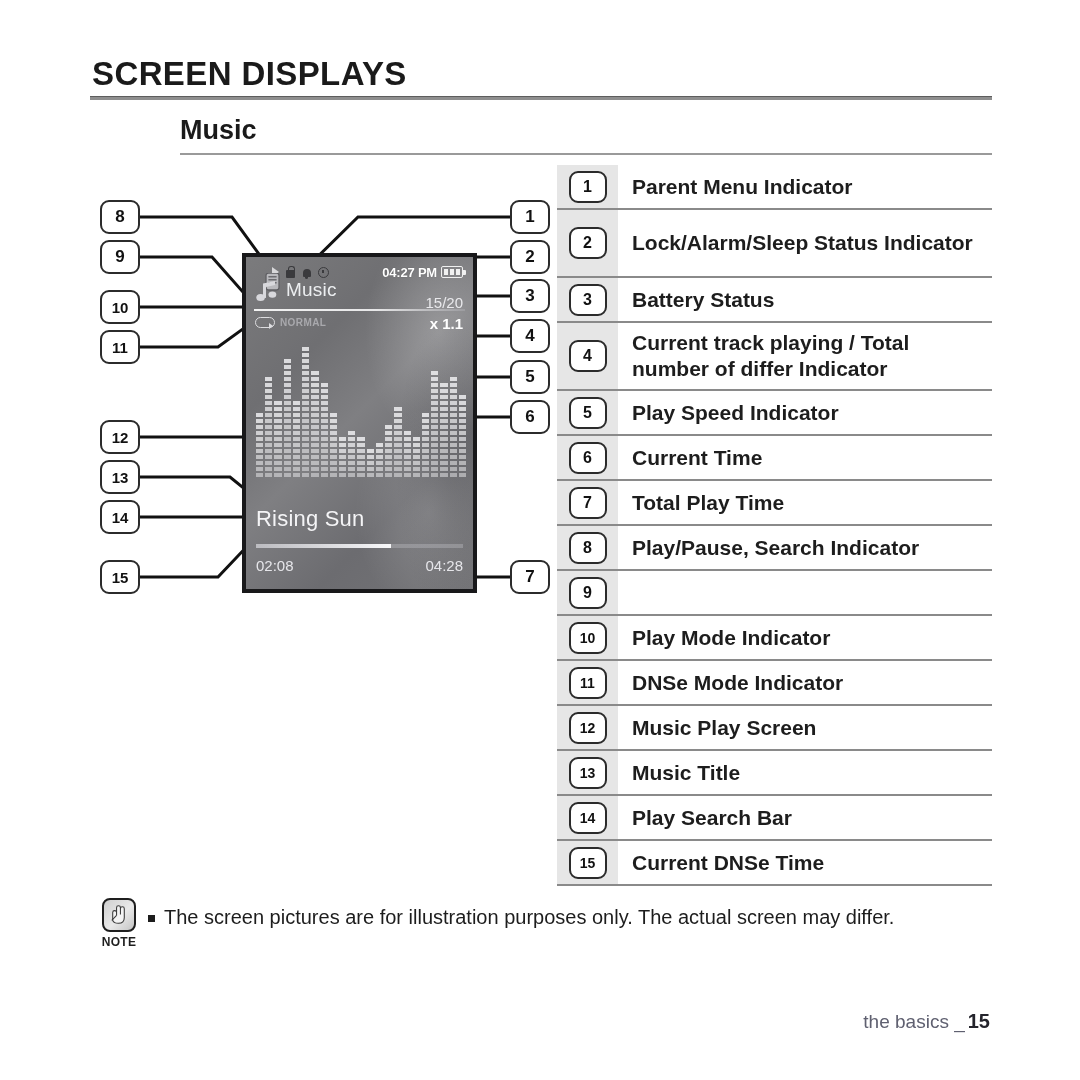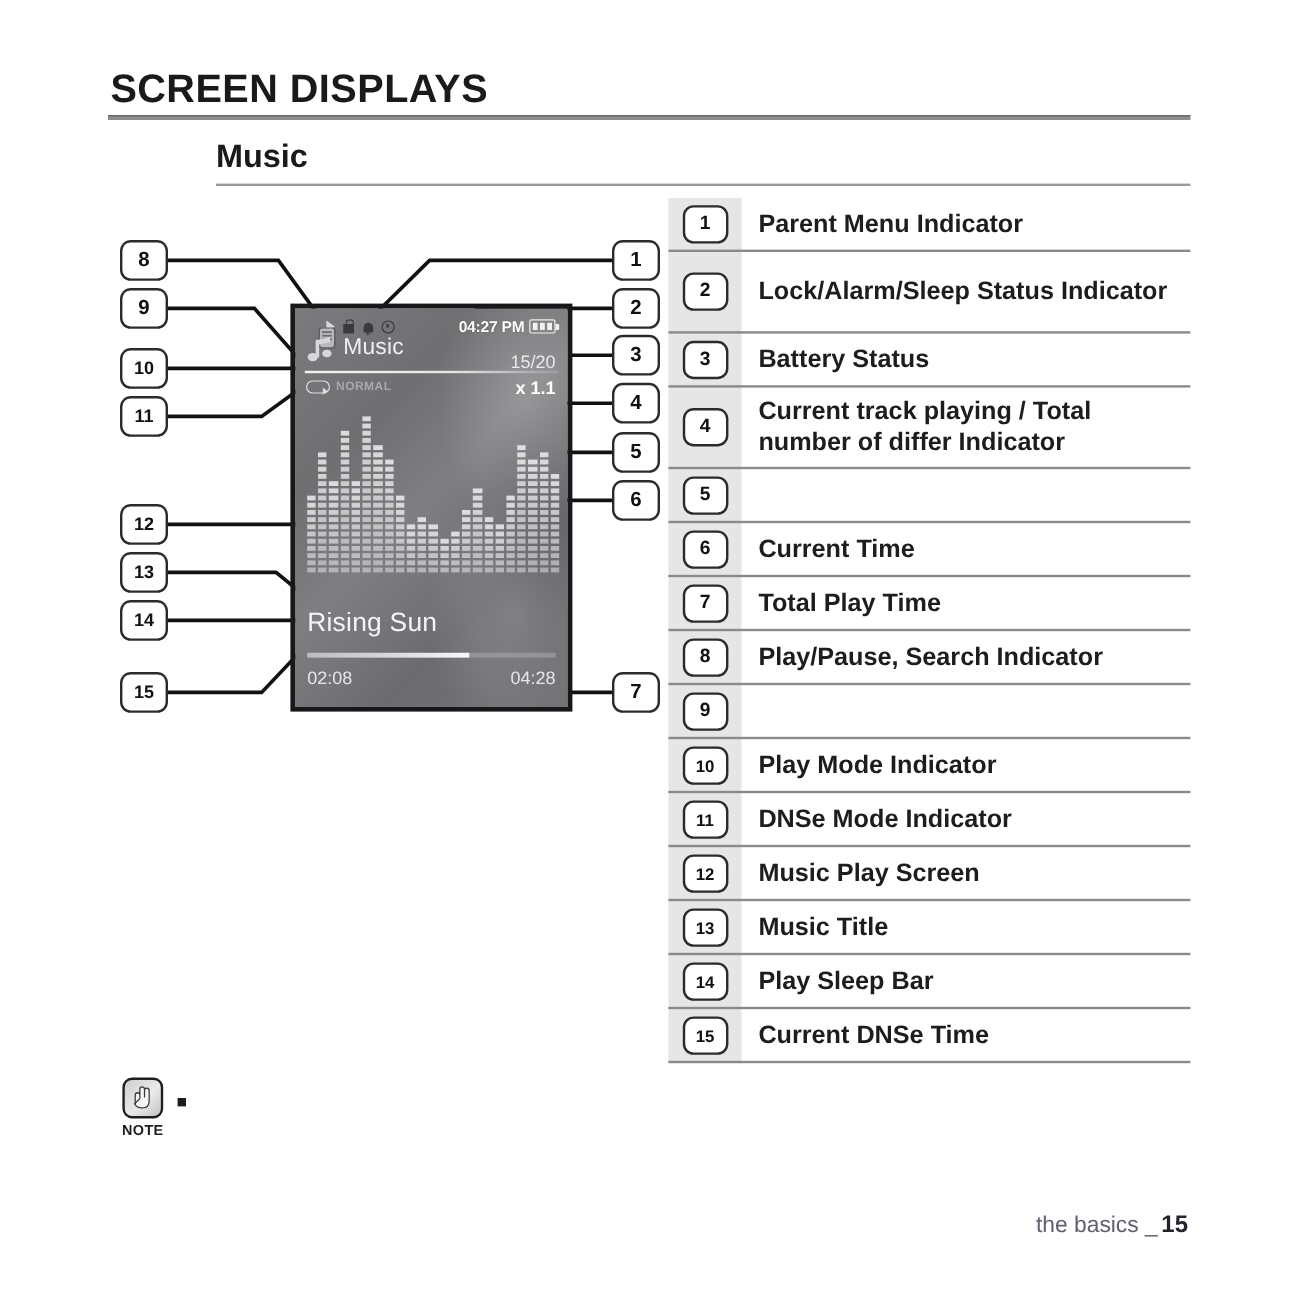--- a/index.html
+++ b/index.html
@@ -831,20 +831,21 @@
       <div class="legend-row tall">
         <div class="legend-num-cell">
           <div class="legend-num">4</div>
         </div>
         <div class="legend-text">Current track playing / Total number of differ Indicator</div>
       </div>
       <div class="legend-row">
         <div class="legend-num-cell">
           <div class="legend-num">5</div>
         </div>
+        <div class="legend-text">Play Speed Indicator</div>
       </div>
       <div class="legend-row">
         <div class="legend-num-cell">
           <div class="legend-num">6</div>
         </div>
         <div class="legend-text">Current Time</div>
       </div>
       <div class="legend-row">
         <div class="legend-num-cell">
           <div class="legend-num">7</div>
@@ -883,21 +884,21 @@
       <div class="legend-row">
         <div class="legend-num-cell">
           <div class="legend-num two-digit">13</div>
         </div>
         <div class="legend-text">Music Title</div>
       </div>
       <div class="legend-row">
         <div class="legend-num-cell">
           <div class="legend-num two-digit">14</div>
         </div>
-        <div class="legend-text">Play Sleep Bar</div>
+        <div class="legend-text">Play Search Bar</div>
       </div>
       <div class="legend-row">
         <div class="legend-num-cell">
           <div class="legend-num two-digit">15</div>
         </div>
         <div class="legend-text">Current DNSe Time</div>
       </div>
     </div>
 
   <div id="note">
@@ -905,20 +906,21 @@
       <div id="note-icon">
         <svg viewBox="0 0 30 30" width="29" height="29" style="position:absolute;left:0;top:0;">
           <path d="M9 21 L9 13 Q9 11 11 11 Q13 11 13 13 L13 16 L13 8 Q13 6 15 6 Q17 6 17 8 L17 15 L17 9 Q17 7 19 7 Q21 7 21 9 L21 18 Q21 24 15 24 Q10 24 9 21 Z" fill="#f4f4f4" stroke="#3a3a3a" stroke-width="1.1"></path>
           <path d="M13 16 L8 21" stroke="#3a3a3a" stroke-width="1.1" fill="none"></path>
         </svg>
       </div>
       <div id="note-label">NOTE</div>
     </div>
     <div id="note-body">
       <span id="note-bullet"></span>
+      <span>The screen pictures are for illustration purposes only. The actual screen may differ.</span>
     </div>
   </div>
 
   <div id="footer">
     <span>the basics _</span><span class="pg">15</span>
   </div>
 
 </div>
 
 </body></html>

